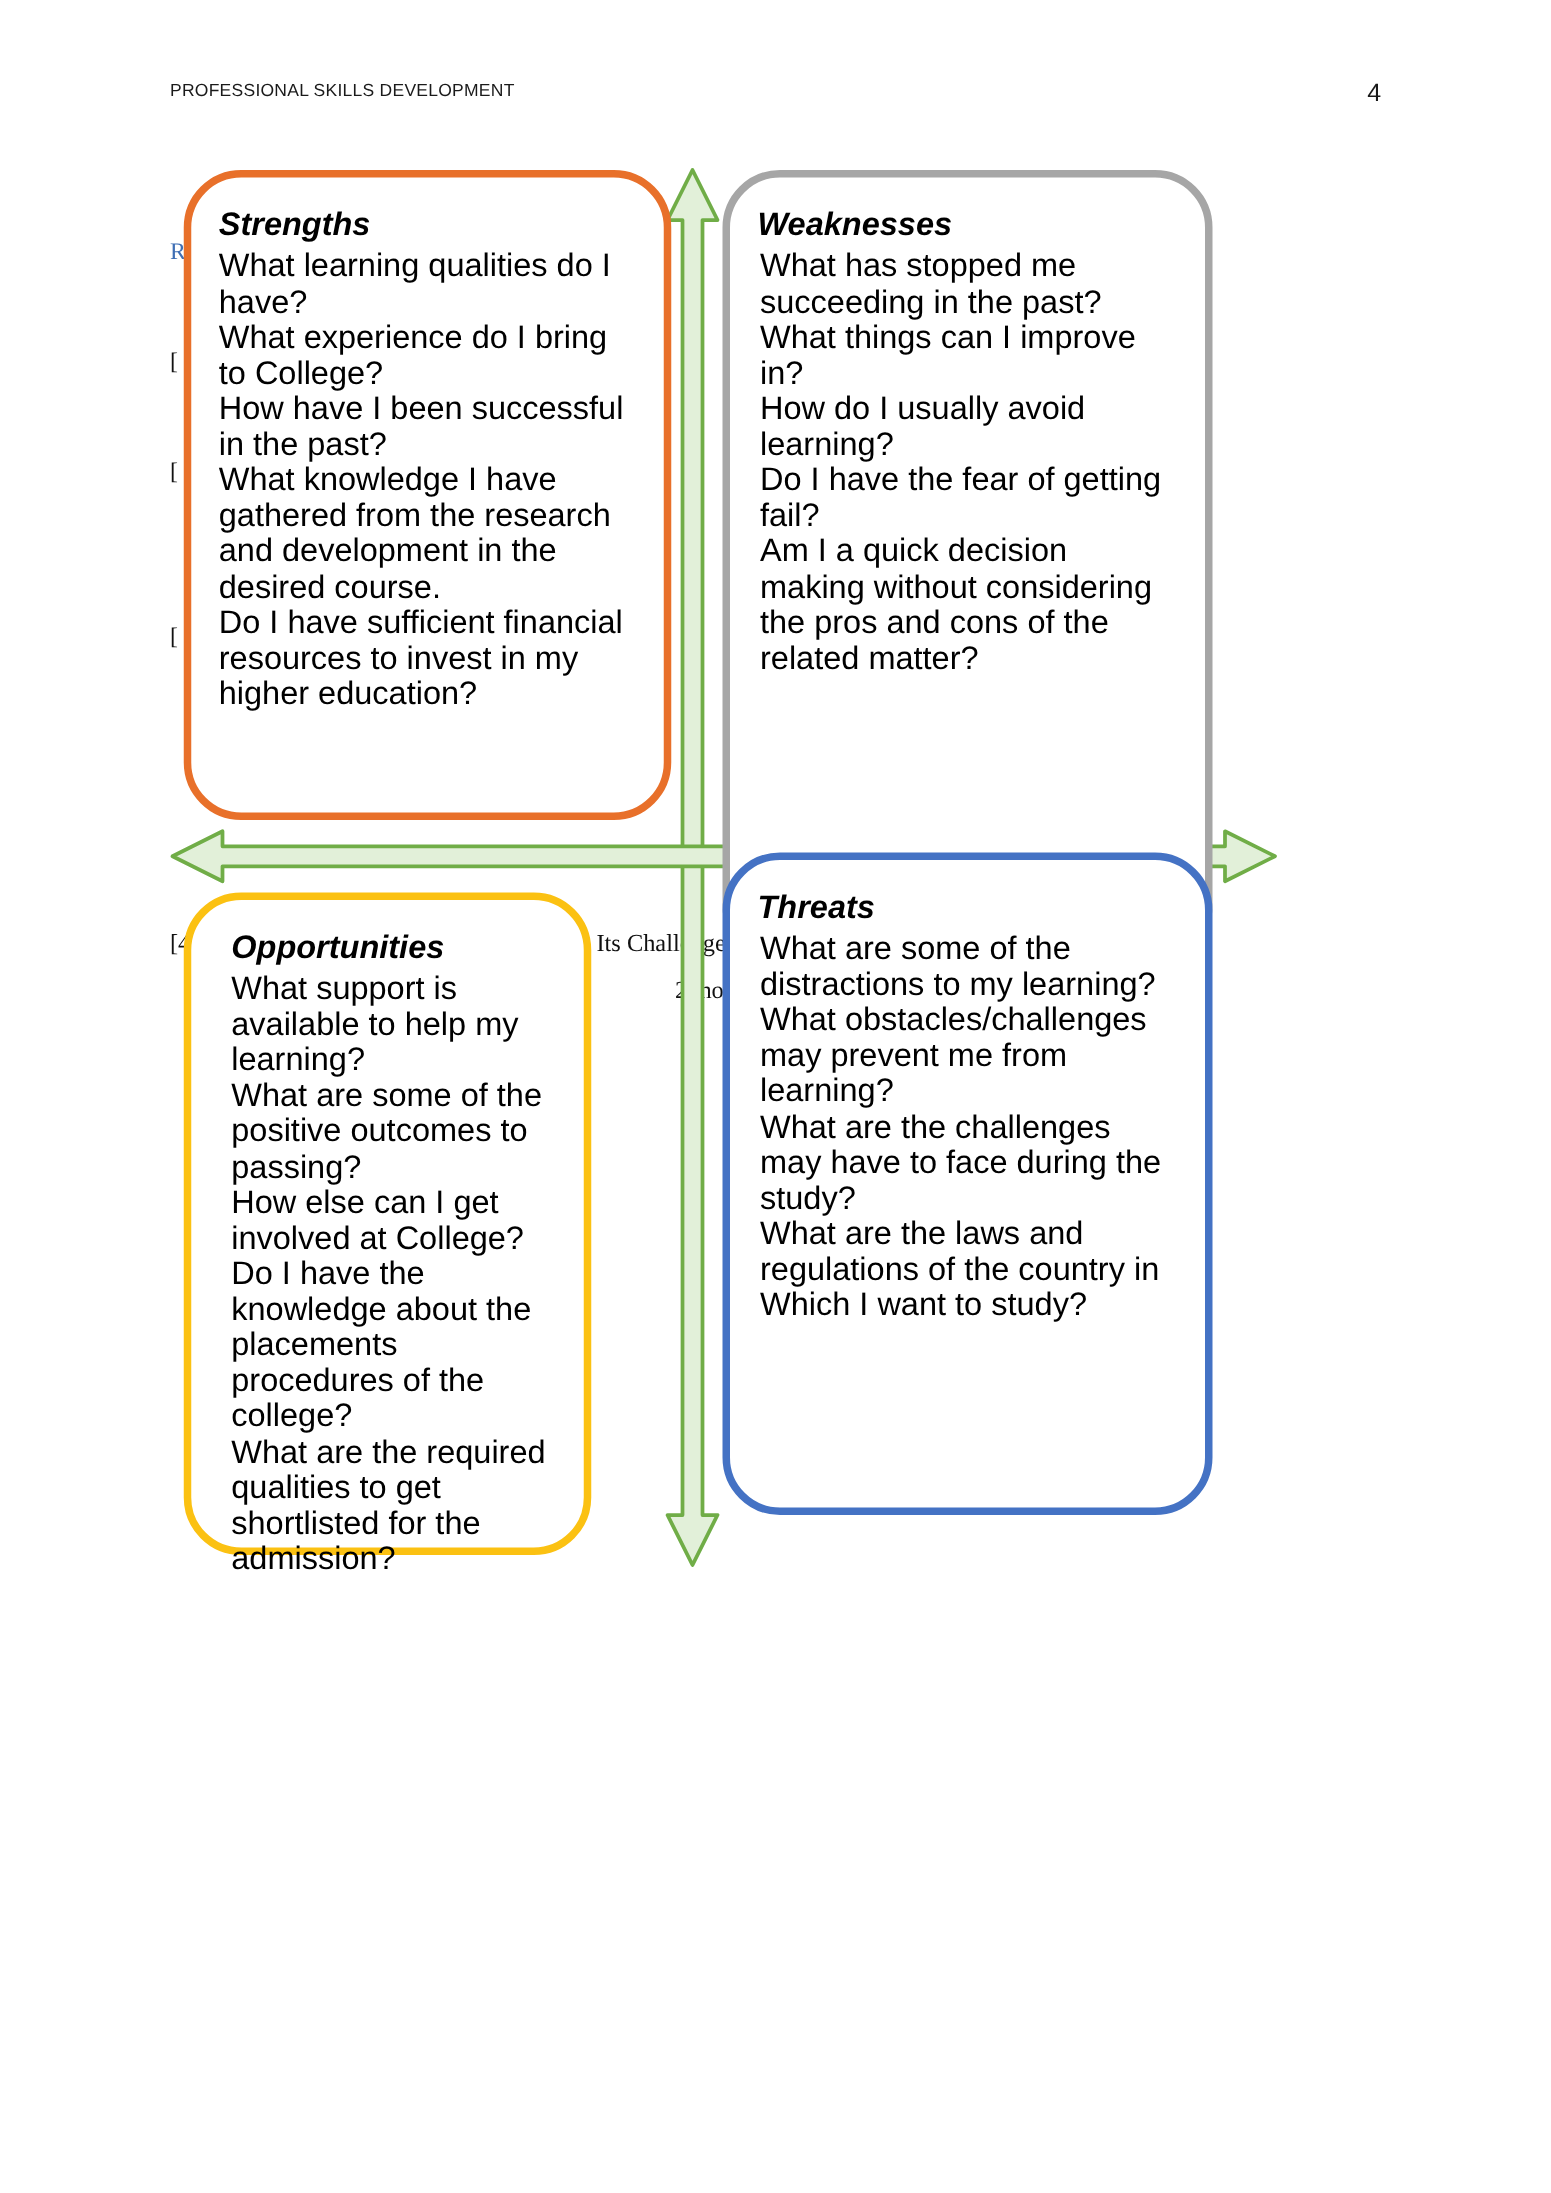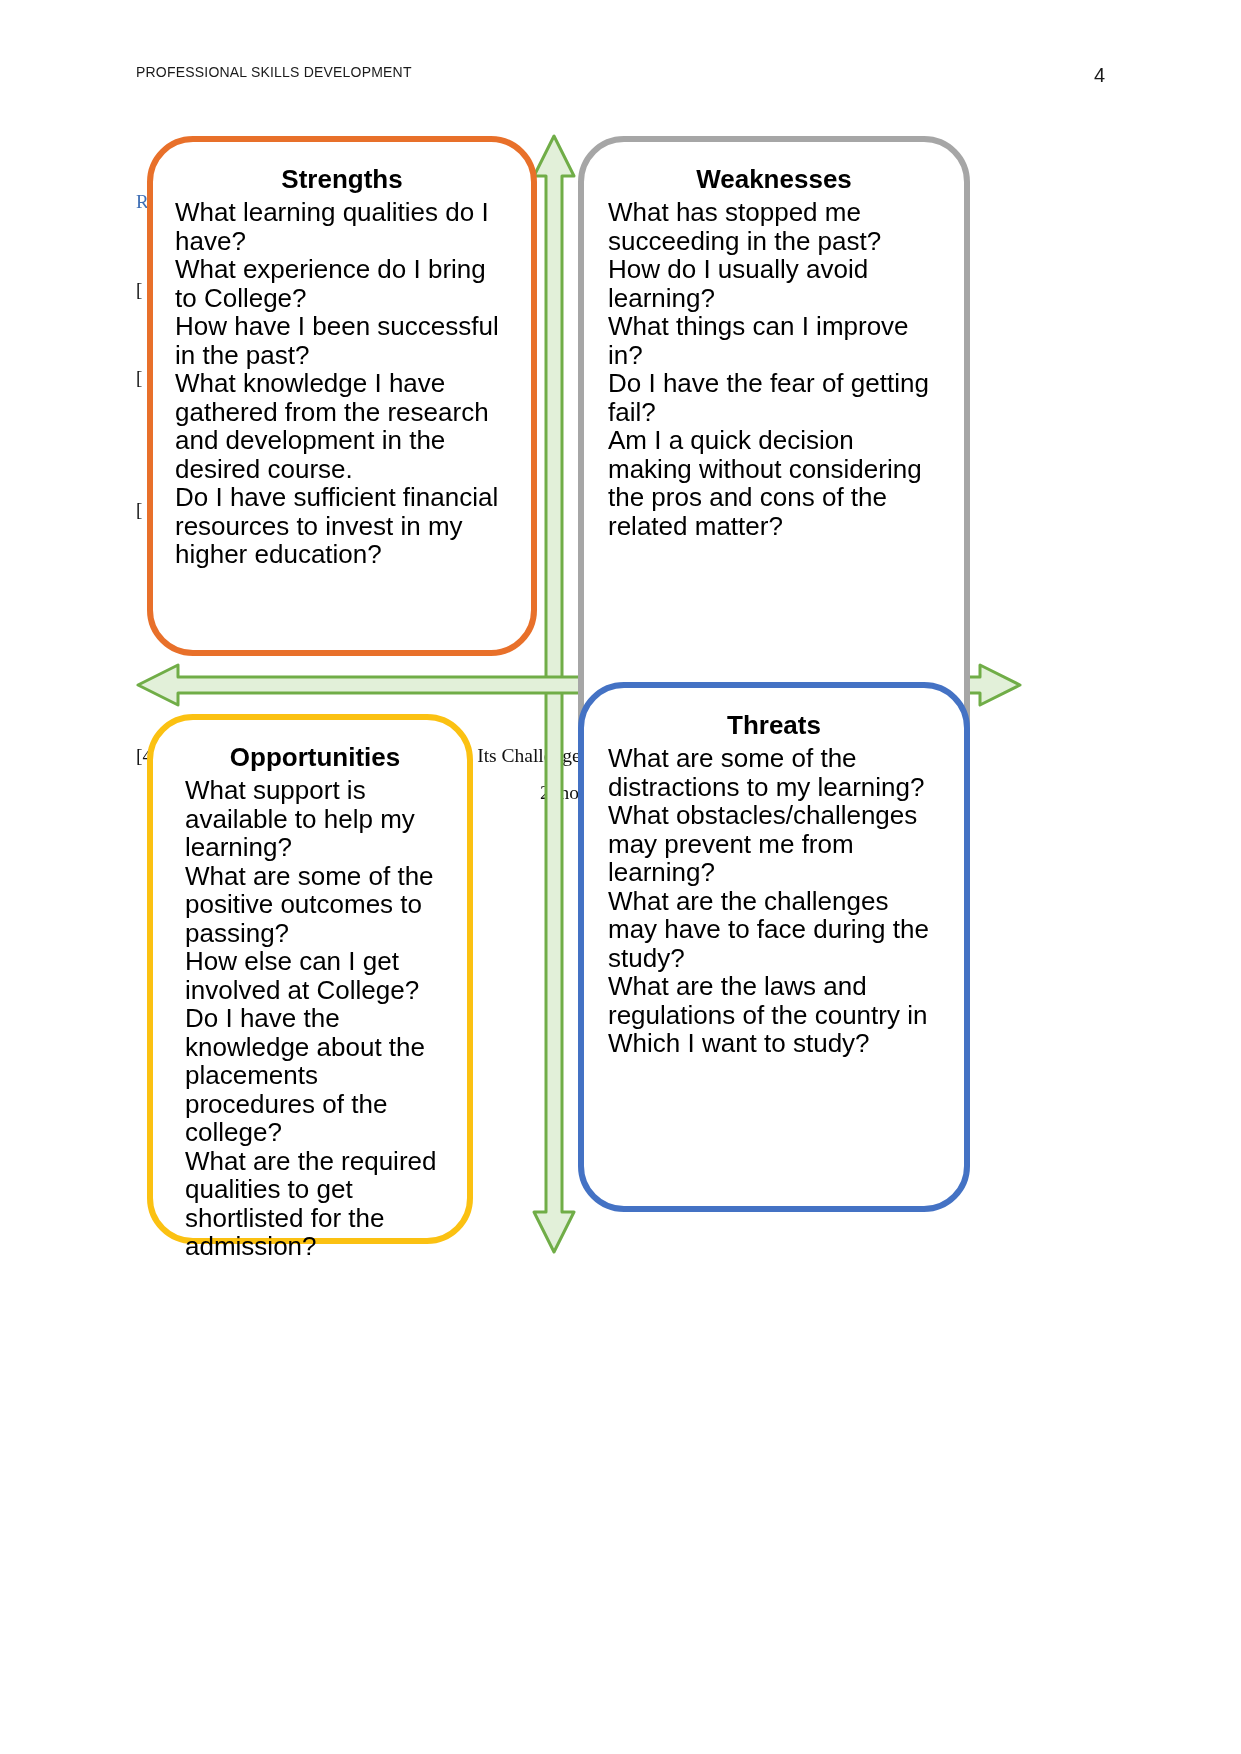--- a/index.html
+++ b/index.html
@@ -99,26 +99,27 @@
     position: absolute;
     background: #ffffff;
     border-style: solid;
     border-width: 6px;
     border-radius: 46px;
     box-sizing: border-box;
     z-index: 3;
     padding: 14px 22px 10px 22px;
   }
   .quad-title {
-    text-align: center;
+    text-align: left;
     font-weight: bold;
     font-size: 26px;
     line-height: 34px;
     margin: 6px 0 2px 0;
     color: #000000;
+    font-style: italic;
   }
   .quad-body {
     font-size: 26px;
     line-height: 28.5px;
     color: #000000;
   }
   .quad-body div { white-space: normal; }
 
   #box-strengths {
     left: 147px;  top: 136px;  width: 390px;  height: 520px;
@@ -179,22 +180,22 @@
       <div>How have I been successful in the past?</div>
       <div>What knowledge I have gathered from the research and development in the desired course.</div>
       <div>Do I have sufficient financial resources to invest in my higher education?</div>
     </div>
   </div>
 
   <div class="quad" id="box-weaknesses">
     <div class="quad-title">Weaknesses</div>
     <div class="quad-body">
       <div>What has stopped me succeeding in the past?</div>
+      <div>What things can I improve in?</div>
       <div>How do I usually avoid learning?</div>
-      <div>What things can I improve in?</div>
       <div>Do I have the fear of getting fail?</div>
       <div>Am I a quick decision making without considering the pros and cons of the related matter?</div>
     </div>
   </div>
 
   <div class="quad" id="box-opportunities">
     <div class="quad-title">Opportunities</div>
     <div class="quad-body">
       <div>What support is available to help my learning?</div>
       <div>What are some of the positive outcomes to passing?</div>

